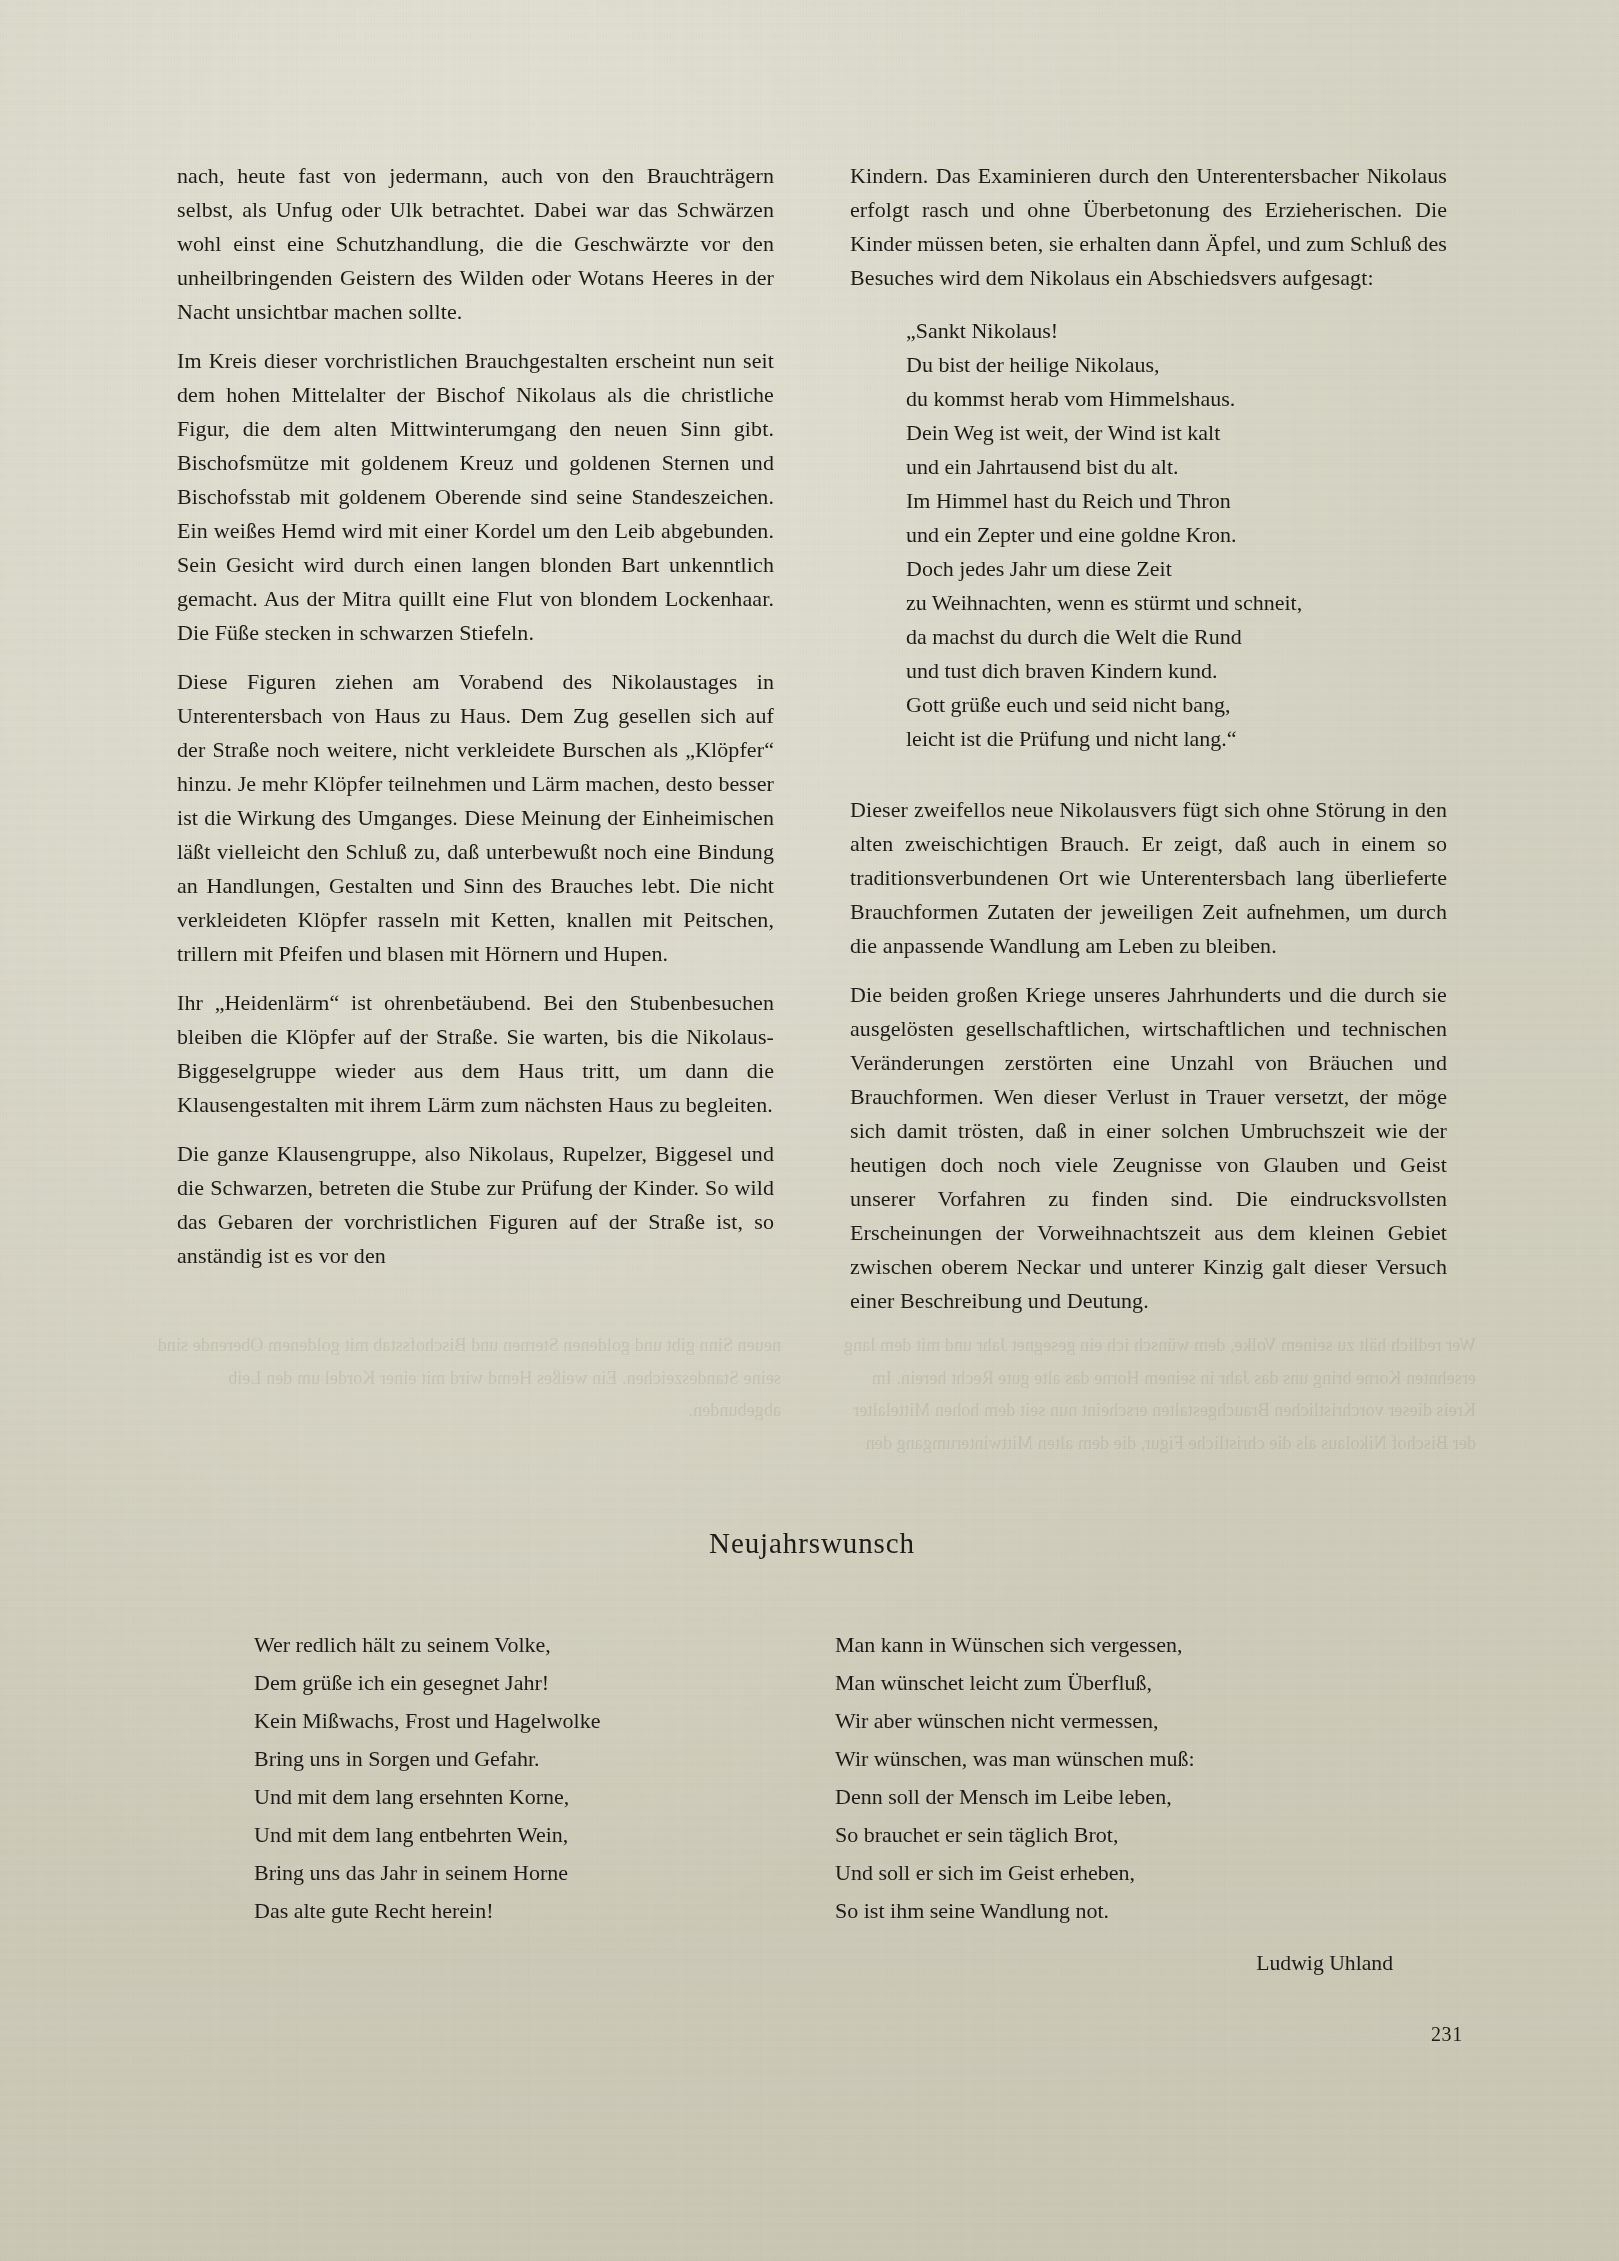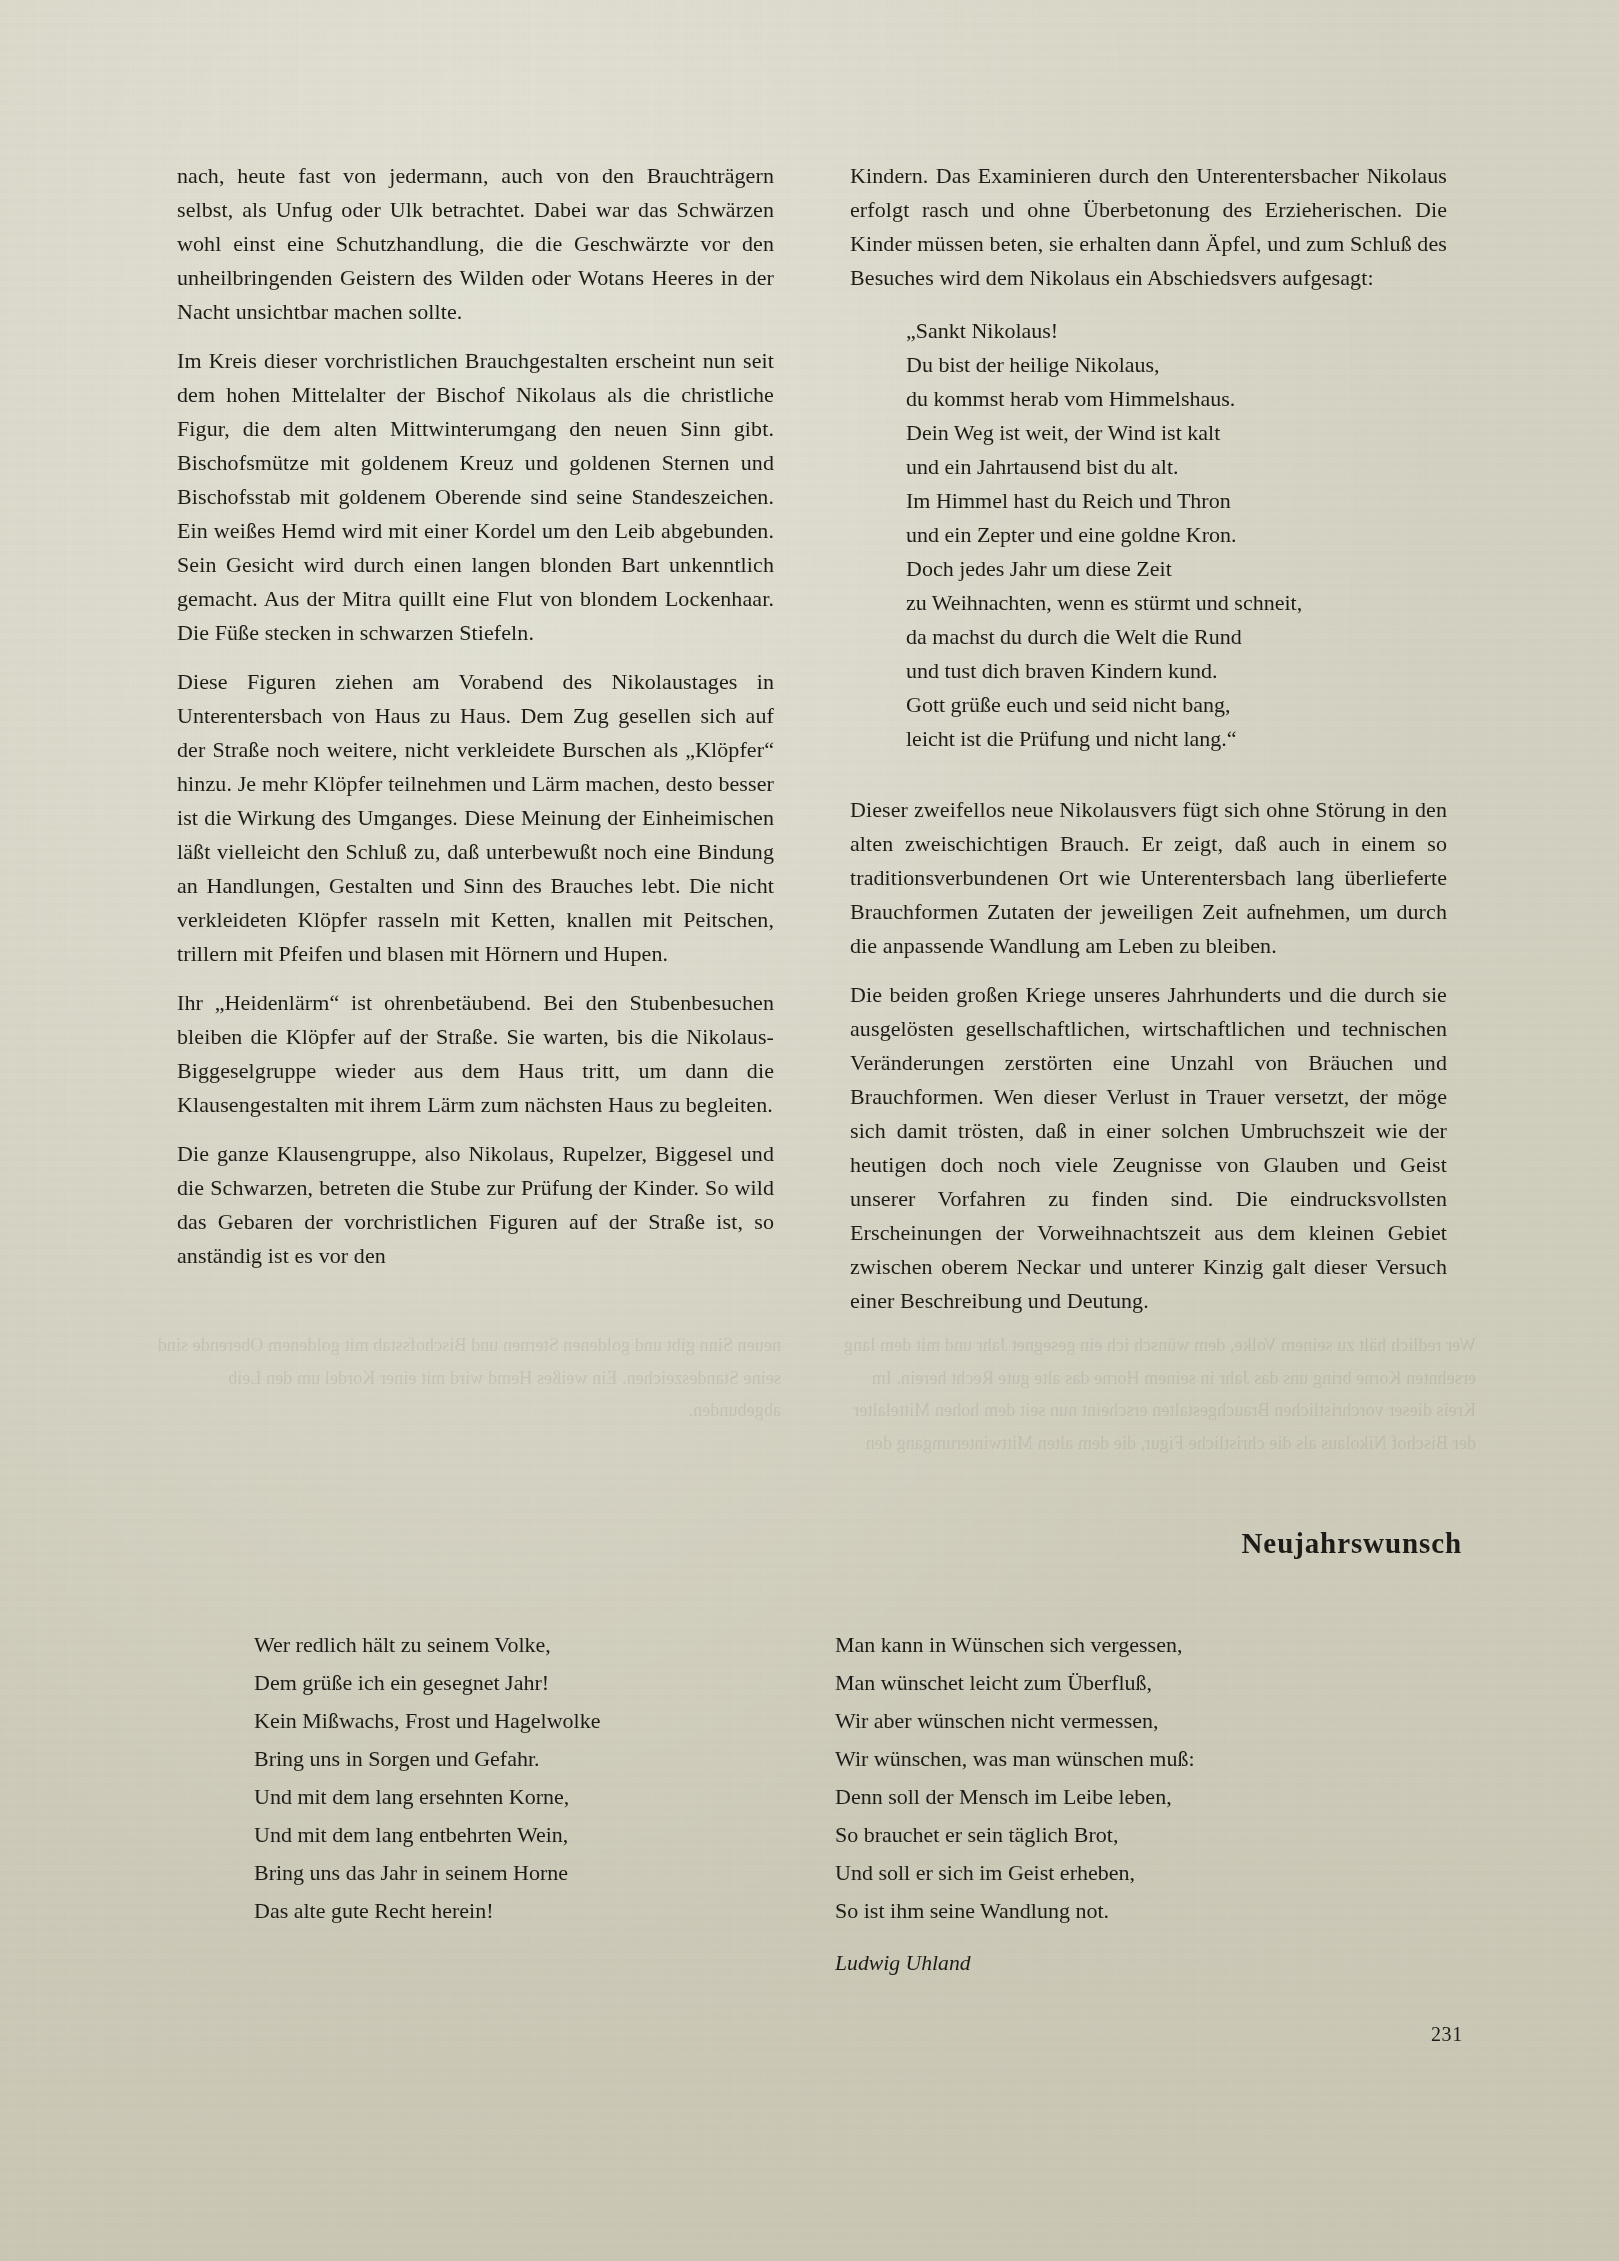--- a/index.html
+++ b/index.html
@@ -79,41 +79,41 @@
     margin: 19px 0 0 0;
     padding-left: 71px;
     font-size: 22px;
     line-height: 34px;
   }
   .verse .line { white-space: pre; }
 
   .gap-after-verse { height: 21.7px; }
 
   .section-title {
-    text-align: right;
+    text-align: center;
     font-size: 29px;
     letter-spacing: 0.9px;
     margin: 194px 0 0 0;
-    font-weight: bold;
+    font-weight: normal;
   }
 
   .poem-wrap {
     display: flex;
     gap: 46px;
     margin-top: 66px;
   }
   .poem-col {
     width: 627px;
     font-size: 22px;
     line-height: 38px;
   }
   .poem-col.left { padding-left: 92px; box-sizing: border-box; }
   .poem-line { white-space: pre; }
   .signature {
-    font-style: italic;
+    text-align: right;
     margin-top: 14.4px;
     padding-right: 69px;
     font-size: 21.7px;
   }
 
   .folio {
     position: absolute;
     right: 157px;
     top: 2023px;
     font-size: 20px;

